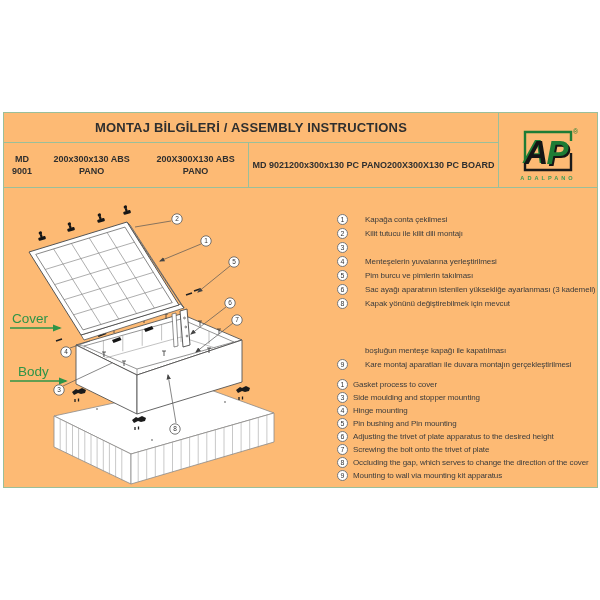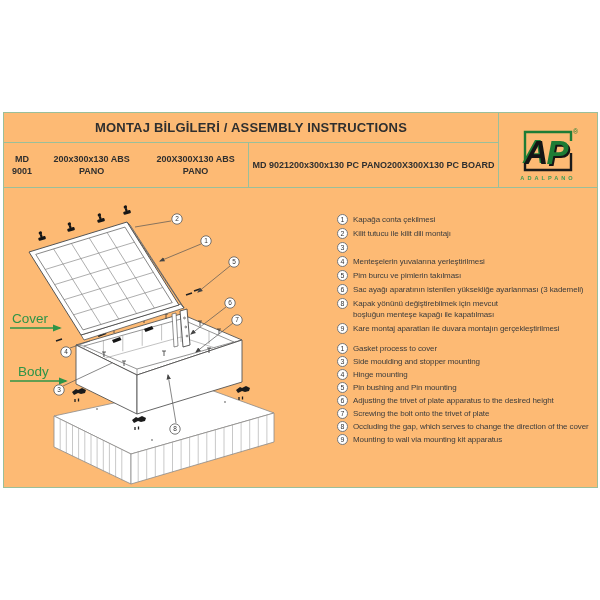--- a/index.html
+++ b/index.html
@@ -39,30 +39,30 @@
   .model-right{grid-column:2;grid-row:2;}
   .logo-cell{
     grid-column:3;grid-row:1/3;
     border-left:1px solid var(--grid);
     display:flex;align-items:center;justify-content:center;
   }
   .main{display:flex;height:299px;}
   .diagram{width:330px;height:299px;flex:0 0 330px;}
   .instructions{flex:1;padding:26px 0 0 3px;overflow:hidden;}
   .li{display:flex;align-items:flex-start;}
-  .list-tr .li{margin-bottom:3px;}
+  .list-tr .li{margin-bottom:3px;gap:12px;}
   .list-en{margin-top:9px;}
   .list-en .li{margin-bottom:2px;align-items:flex-end;}
   .num{
     flex:0 0 11px;width:11px;height:11px;border:1px solid #777;border-radius:50%;
     font-size:7px;line-height:10.5px;text-align:center;color:#333;
     margin-right:5px;box-sizing:border-box;background:#fff;
   }
   .txt{font-size:8px;line-height:11px;color:#3c3c3c;white-space:nowrap;letter-spacing:-0.1px;}
-  .l2{display:block;}
+  .l2{display:block;margin-top:36px;}
   .l2:empty{display:none;}
   svg text{font-family:"Liberation Sans",sans-serif;}
   .logo-letter{font-size:33px;font-weight:bold;font-style:italic;}
 </style>
 </head>
 <body>
 
 <div class="sheet">
 
   <div class="header">

